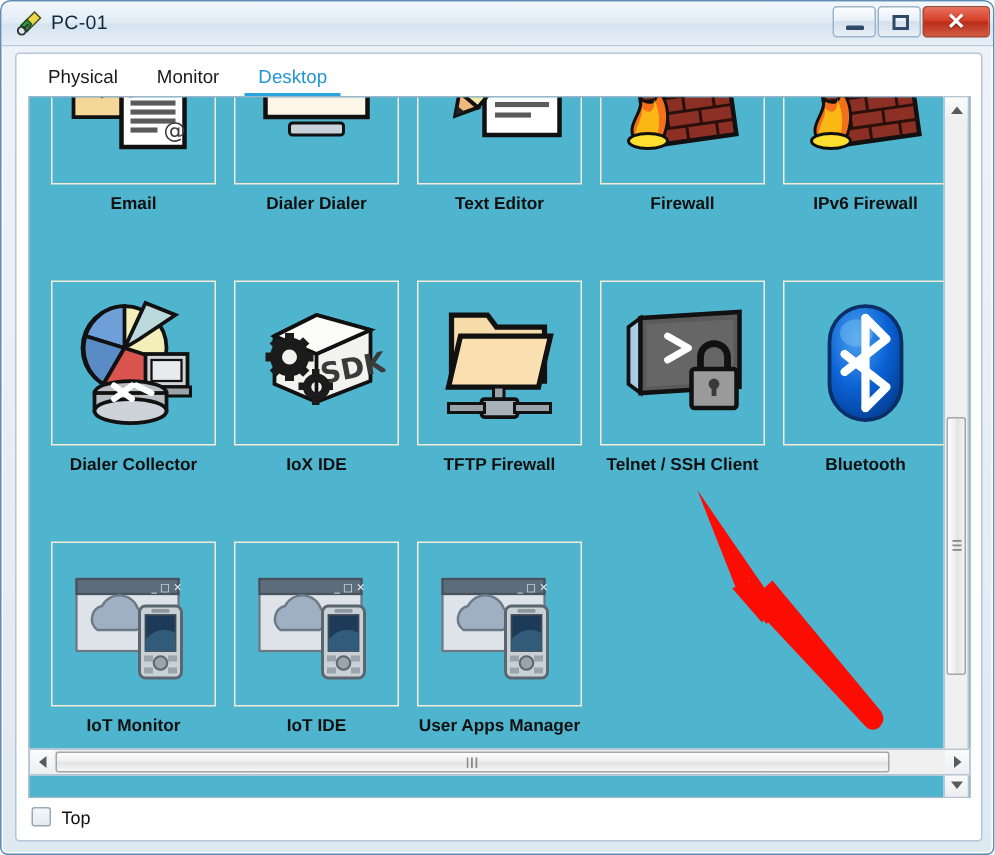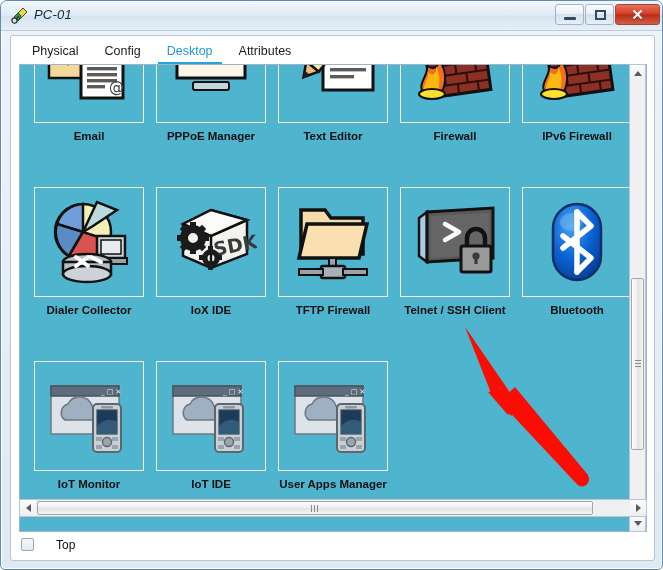--- a/index.html
+++ b/index.html
@@ -45,21 +45,20 @@
     left: 10px; top: 6px;
     width: 17px; height: 17px;
   }
   .title-text {
     position: absolute;
     left: 33px; top: 6px;
     font-size: 13px;
     color: #10273f;
     letter-spacing: .2px;
     white-space: nowrap;
-    font-style: italic;
   }
   .winbtns {
     position: absolute;
     right: 4px; top: 3px;
     display: flex;
     gap: 1px;
   }
   .wb {
     width: 29px; height: 21px;
     border: 1px solid #9db6ce;
@@ -285,21 +284,21 @@
     background: linear-gradient(90deg,#8a8a8a 0 1px, transparent 1px 3px) repeat-x;
     background-size: 3px 7px;
   }
 
   
   .bottombar {
     position: absolute;
     left: 10px;
     bottom: 8px;
     display: flex;
-    gap: 22px;
+    gap: 7px;
   }
   .chk {
     width: 13px; height: 13px;
     border: 1px solid #9aa7b4;
     background: linear-gradient(180deg,#f4f7fa,#e4eaf0);
     box-sizing: border-box;
     border-radius: 2px;
   }
   .chk-label {
     font-size: 12px;
@@ -357,27 +356,24 @@
     </div>
   </div>
 
   <div class="panel">
 
     <div class="tabbar">
       <div class="tab">
         <span>Physical</span>
       </div>
       <div class="tab">
-        <span>Config</span>
+        <span>Monitor</span>
       </div>
       <div class="tab active">
         <span>Desktop</span>
-      </div>
-      <div class="tab">
-        <span>Attributes</span>
       </div>
     </div>
 
     <div class="desktop-wrap">
       <div class="desktop">
 
         <div class="grid-row">
 
           <div class="cell">
             <div class="iconbox">
@@ -403,21 +399,21 @@
           </div>
 
           <div class="cell">
             <div class="iconbox">
               <svg width="96" height="96" viewBox="0 0 96 96">
                 <rect x="14" y="14" width="68" height="44" fill="#fdf6e8" stroke="#111" stroke-width="3"></rect>
                 <path d="M14 14 L48 42 L82 14" fill="none" stroke="#111" stroke-width="3"></path>
                 <rect x="30" y="62" width="36" height="8" rx="2" fill="#c8d2da" stroke="#111" stroke-width="2"></rect>
               </svg>
             </div>
-            <div class="label">PPPoE Manager</div>
+            <div class="label">Dialer Dialer</div>
           </div>
 
           <div class="cell">
             <div class="iconbox">
               <svg width="96" height="96" viewBox="0 0 96 96">
                 <rect x="38" y="12" width="50" height="58" fill="#fff" stroke="#111" stroke-width="3"></rect>
                 <g fill="#5b5b5b">
                   <rect x="45" y="20" width="36" height="3.4"></rect>
                   <rect x="45" y="27" width="36" height="3.4"></rect>
                   <rect x="45" y="34" width="36" height="3.4"></rect>

